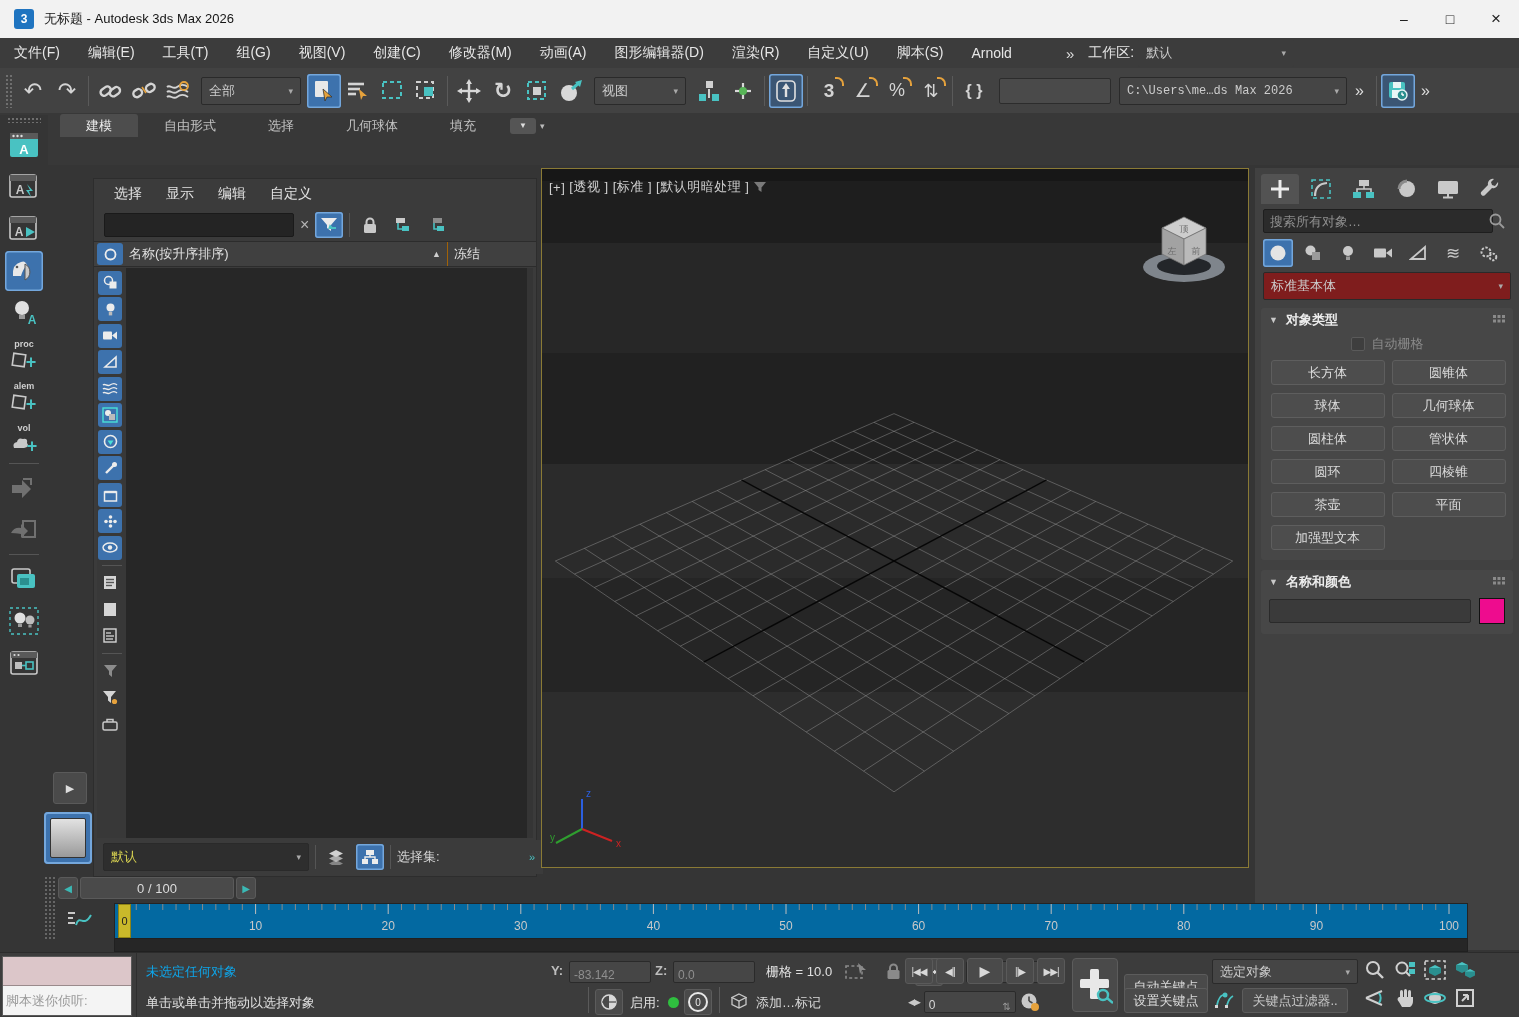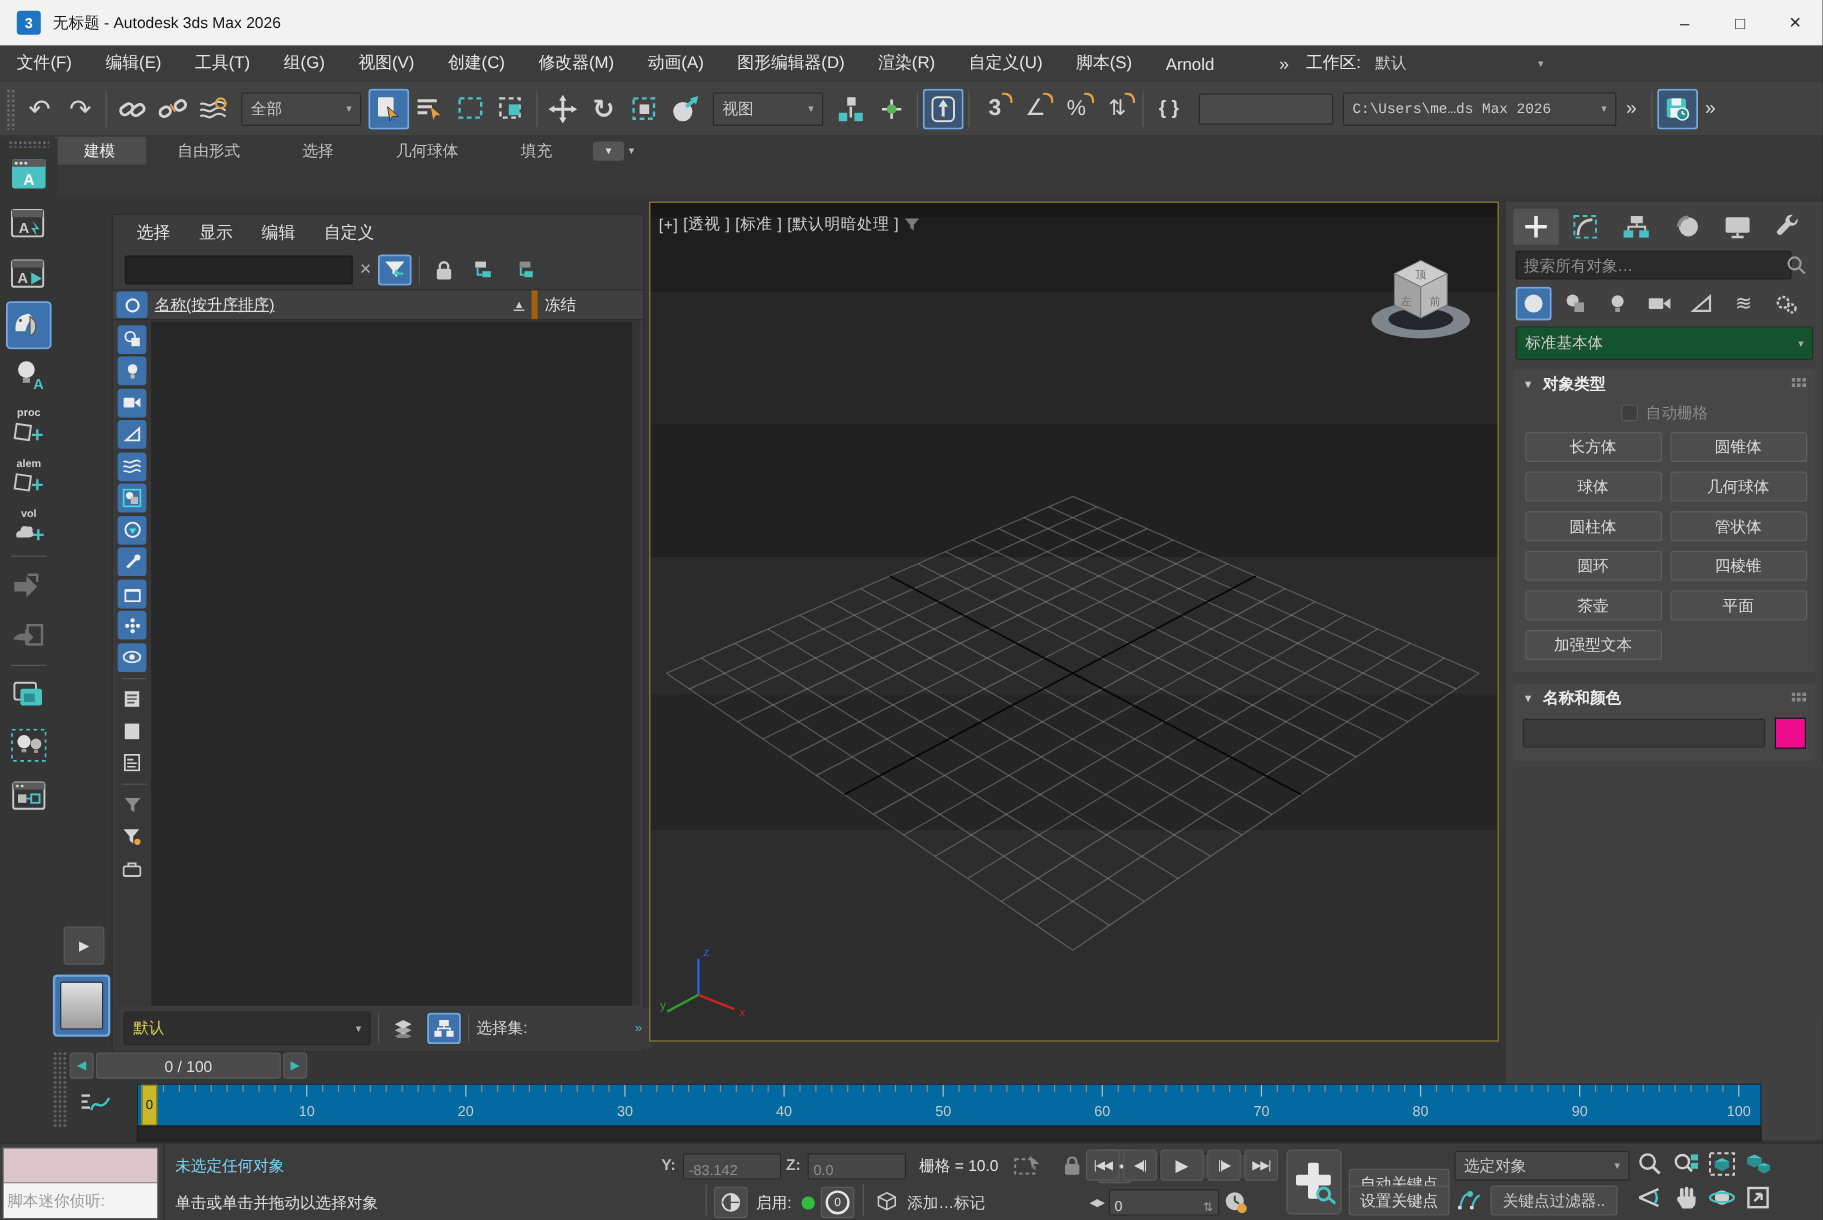--- a/index.html
+++ b/index.html
@@ -252,21 +252,21 @@
           <rect x="5" y="10" width="10" height="8" fill="#e8f6f6"></rect>
           <circle cx="15" cy="15" r="5" fill="#2a8f8f" stroke="#e8f6f6" stroke-width="1.4"></circle>
           <line x1="15" y1="15" x2="15" y2="12.5" stroke="#fff" stroke-width="1.4"></line>
           <line x1="15" y1="15" x2="17" y2="15" stroke="#fff" stroke-width="1.4"></line>
         </svg>
     </div>
     <span style="margin:0 6px;color:#ddd;font-size:16px;">»</span>
   </div>
 
   <div class="abs ribbon">
-    <div class="flex" style="padding-left:44px;height:25px;">
+    <div class="flex" style="padding-left:60px;height:25px;">
       <div class="rtab on">建模</div>
       <div class="rtab">自由形式</div>
       <div class="rtab">选择</div>
       <div class="rtab">几何球体</div>
       <div class="rtab">填充</div>
       <div class="ic" style="width:26px;height:16px;background:#555;border-radius:3px;margin-left:8px;font-size:8px;color:#ddd;">▼</div>
       <span style="font-size:9px;color:#bbb;margin-left:4px;">▾</span>
     </div>
   </div>
 
@@ -419,21 +419,21 @@
             <path d="M5 6 v6 h3" fill="none" stroke="#49c2c2" stroke-width="1.6"></path>
           </svg>
       </div>
     </div>
     <div class="hdr">
       <div class="ic" style="width:26px;height:22px;background:#3d72ad;border-radius:3px;margin-left:3px;">
         <svg width="13" height="13">
             <circle cx="6.5" cy="6.5" r="5" fill="none" stroke="#ececec" stroke-width="1.8"></circle>
           </svg>
       </div>
-      <div class="flex" style="flex:1;padding:0 6px;border-right:5px solid #a16207;height:100%;text-decoration:underline;">
+      <div class="flex" style="flex:1;padding:0 6px;border-right:1px solid #a16207;height:100%;">
         <span>名称(按升序排序)</span>
         <span style="margin-left:auto;font-size:9px;color:#cfcfcf;">▲</span>
       </div>
       <div class="flex" style="width:76px;padding:0 6px;height:100%;">
         <span>冻结</span>
       </div>
     </div>
 
     <div class="abs" style="left:3px;top:89px;width:29px;height:570px;background:#383838;">
       <div class="strip-icon on">
@@ -736,21 +736,21 @@
           <span style="font-size:17px;color:#c9c9c9;">≋</span>
         </div>
       <div class="cat">
           <svg width="19" height="17">
             <circle cx="7" cy="7" r="4.5" fill="none" stroke="#c9c9c9" stroke-width="2" stroke-dasharray="2.4 1.6"></circle>
             <circle cx="14" cy="12" r="3.3" fill="none" stroke="#c9c9c9" stroke-width="2" stroke-dasharray="2.2 1.5"></circle>
           </svg>
         </div>
     </div>
     <div class="flex" style="padding:2px 8px 0;">
-      <div class="dd" style="width:232px;background:#14532d;">
+      <div class="dd" style="width:232px;background:#7f1d1d;">
         <span>标准基本体</span>
         <span class="car">▾</span>
       </div>
     </div>
 
     <div style="margin:8px 6px 0;background:#474747;border-radius:3px;padding-bottom:10px;">
       <div class="rollout">
         <span style="font-size:9px;margin-right:8px;color:#c9c9c9;">▼</span>
         <span>对象类型</span>
         <svg width="12" height="10" style="margin-left:auto;">
@@ -942,21 +942,21 @@
 
   <div class="abs statusbar">
 
     <div class="abs" style="left:2px;top:3px;width:128px;height:58px;border:1px solid #5a5a5a;">
       <div style="height:28px;background:#dcc6c9;border-bottom:1px solid #9a8a8c;"></div>
       <div class="flex" style="height:29px;background:#f4f4f4;color:#9a9a9a;font-size:13px;padding:0 3px;white-space:nowrap;overflow:hidden;">
         <span>脚本迷你侦听:</span>
       </div>
     </div>
     <div class="abs" style="left:136px;top:0;width:1px;height:65px;background:#2e2e2e;"></div>
-    <span class="abs" style="left:146px;top:10px;color:#7dd3fc;">未选定任何对象</span>
+    <span class="abs" style="left:146px;top:10px;color:#0ea5e9;">未选定任何对象</span>
     <span class="abs" style="left:146px;top:41px;color:#e0e0e0;">单击或单击并拖动以选择对象</span>
 
     <div class="abs ic" style="left:843px;top:6px;width:26px;height:24px;">
       <svg width="22" height="18">
           <rect x="1" y="4" width="16" height="12" fill="none" stroke="#8a8a8a" stroke-width="1.6" stroke-dasharray="3 2.4"></rect>
           <polygon points="13,1 21,8 17,8 15,12" fill="#8a8a8a"></polygon>
         </svg>
     </div>
     <div class="abs ic" style="left:880px;top:6px;width:26px;height:24px;">
       <svg width="15" height="17">

